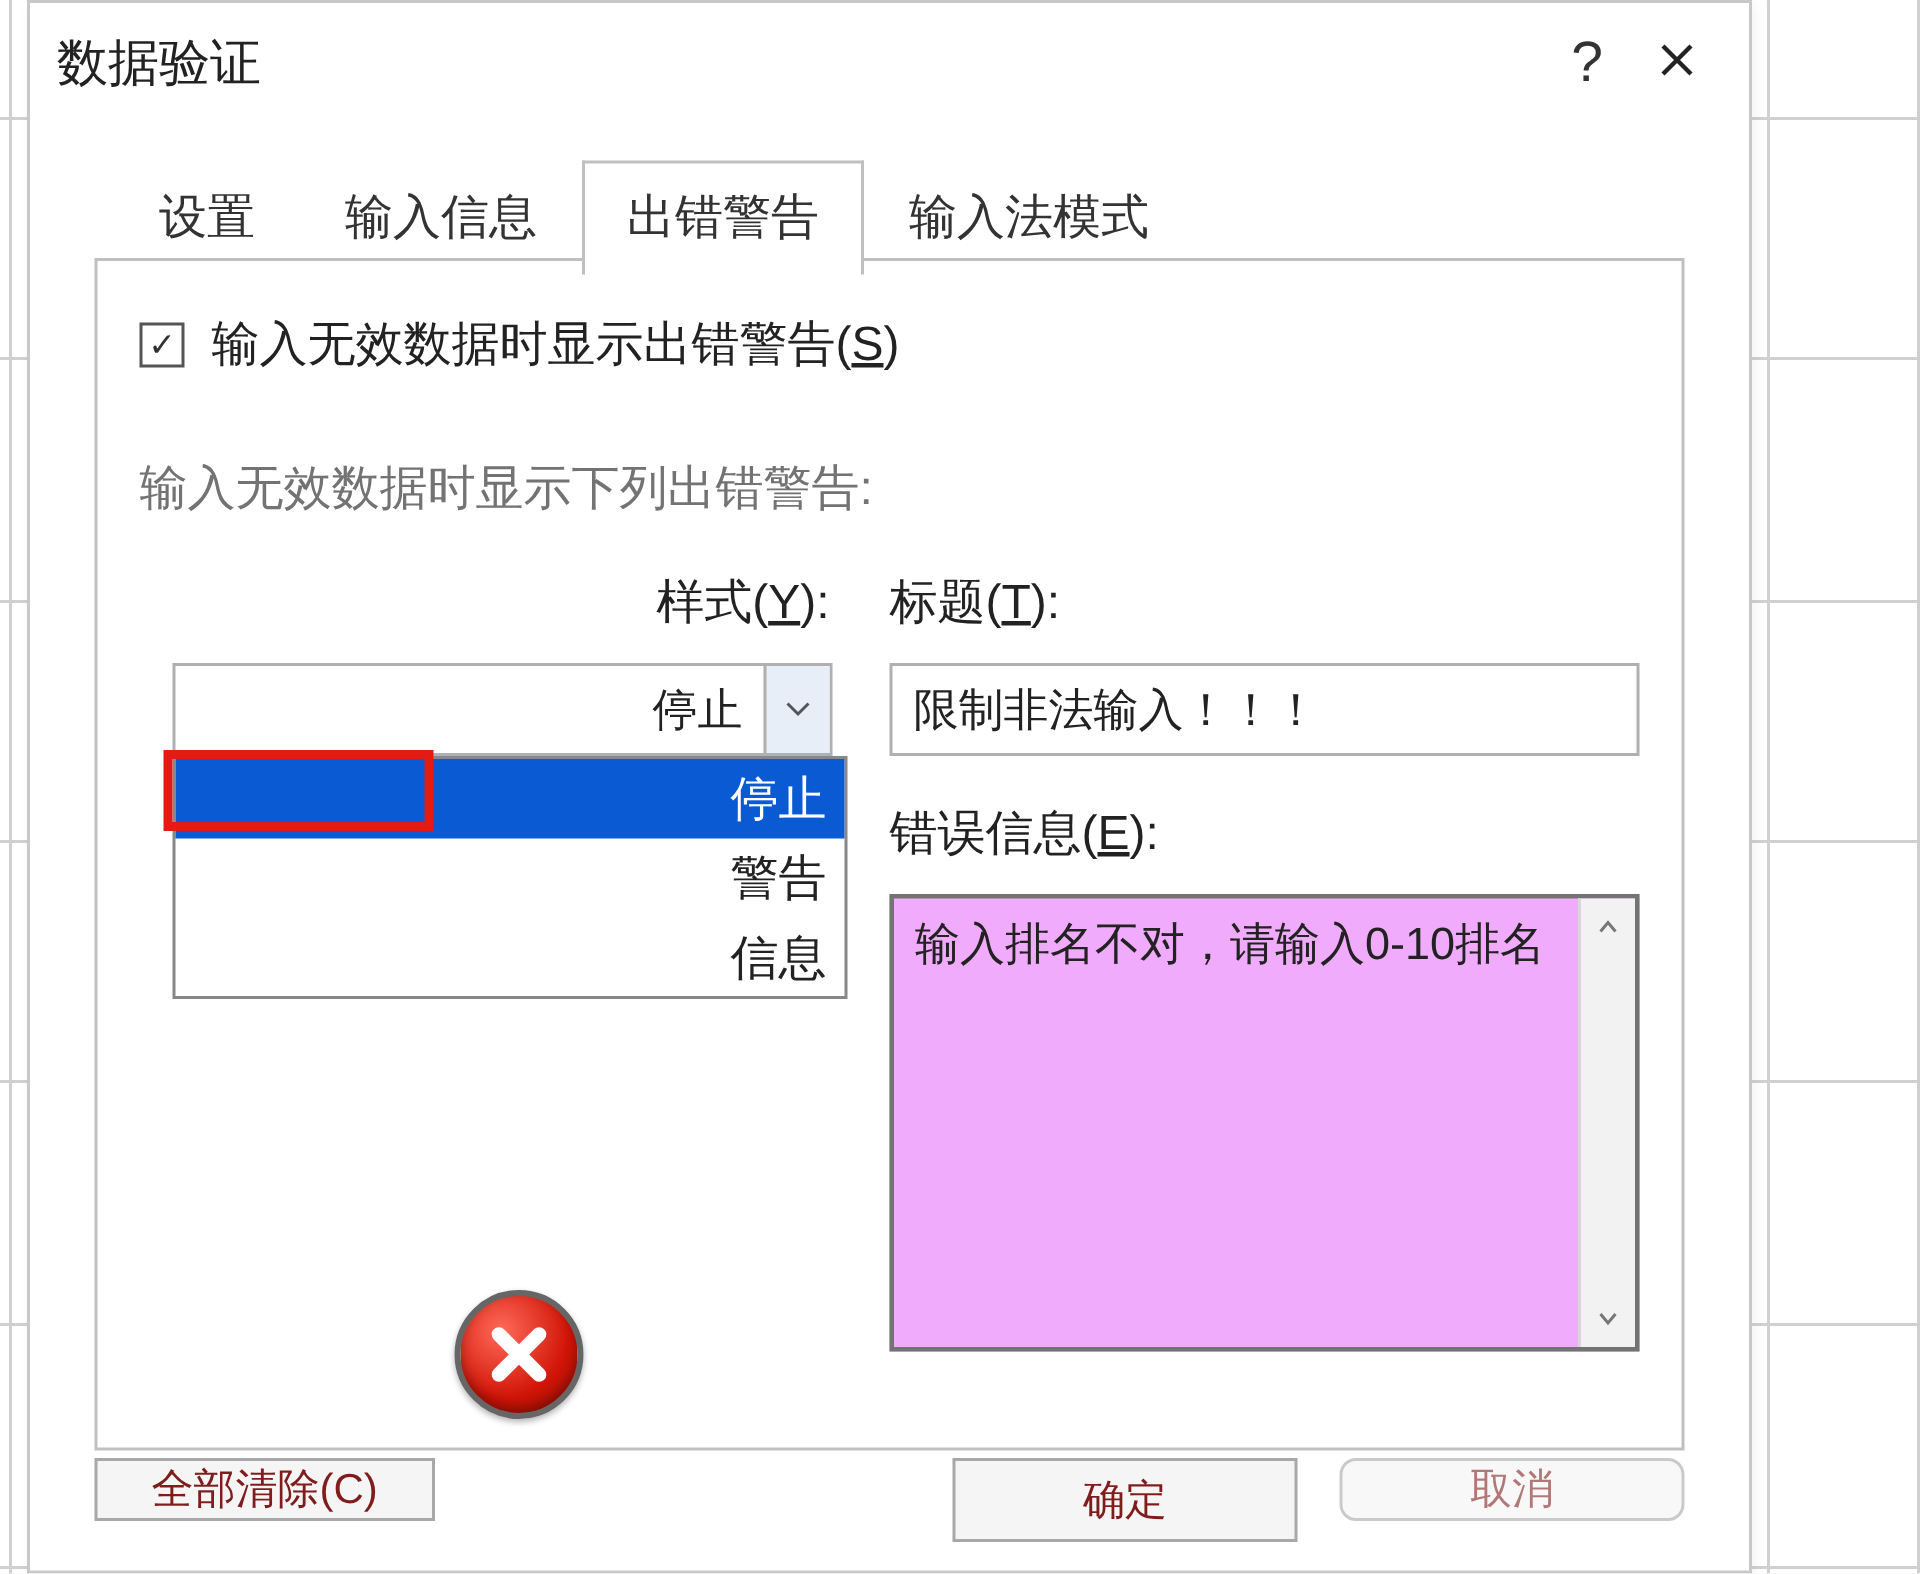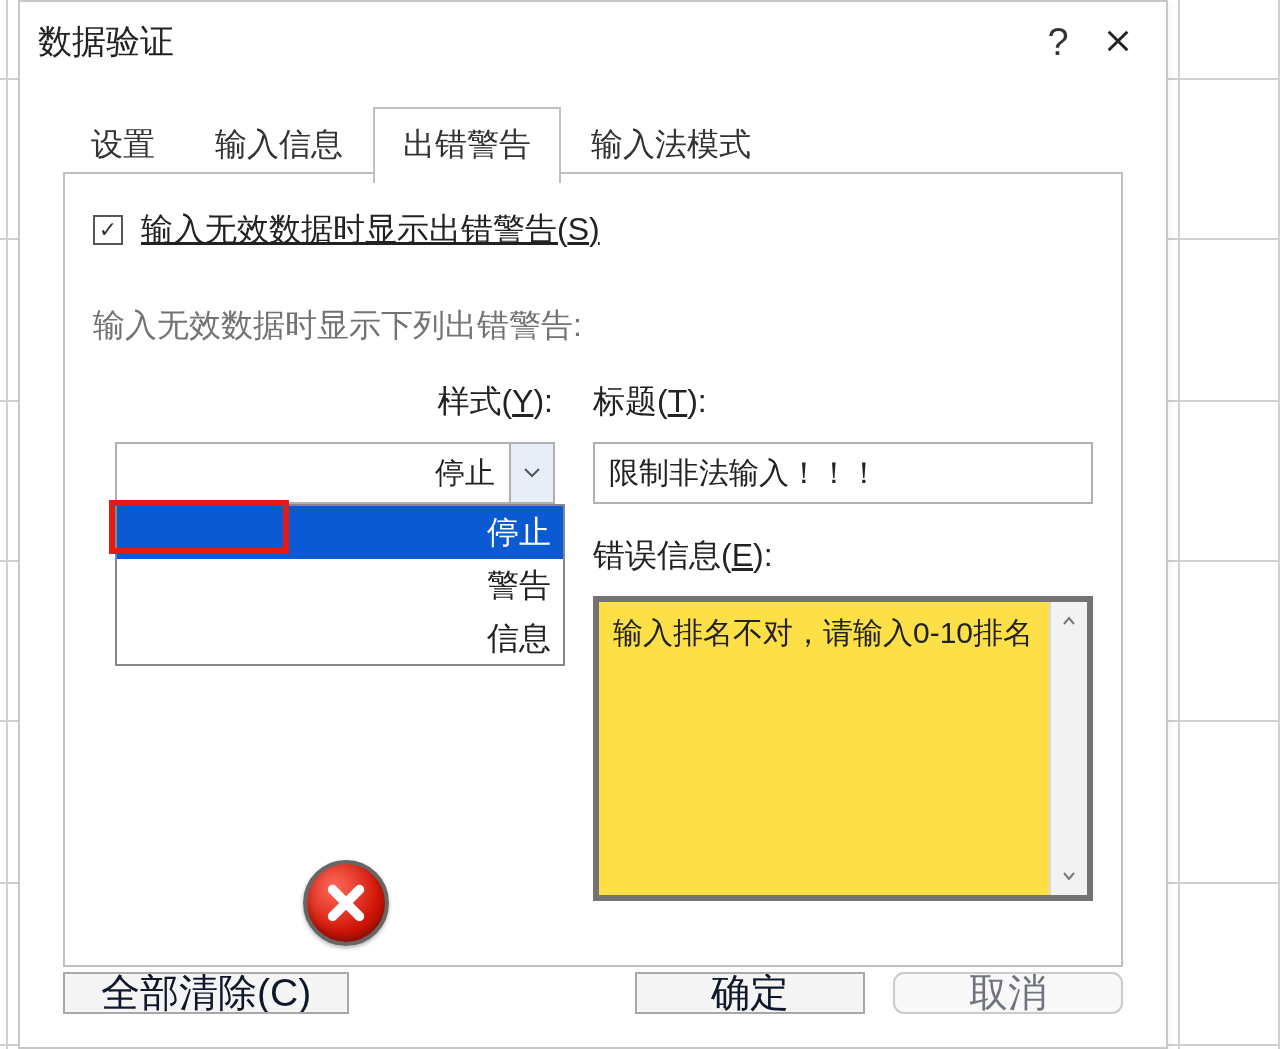--- a/index.html
+++ b/index.html
@@ -43,21 +43,21 @@
   .titlebar .help, .titlebar .close {
     width: 60px;
     text-align: center;
     font-size: 38px;
     color: #333;
     cursor: pointer;
   }
   .titlebar .close svg { width: 28px; height: 28px; }
   .tabbar {
     position: absolute;
-    left: 41px;
+    left: 56px;
     top: 105px;
     display: flex;
     align-items: flex-end;
   }
   .tab {
     padding: 14px 28px 16px 28px;
     font-size: 32px;
     color: #333;
     border: 2px solid transparent;
     border-bottom: none;
@@ -99,21 +99,20 @@
     border: 2px solid #555;
     display: inline-flex;
     align-items: center;
     justify-content: center;
     font-size: 22px;
     color: #333;
   }
   .checkbox-label {
     font-size: 32px;
     color: #222;
-    text-decoration: underline;
   }
   .checkbox-label u { text-decoration: underline; }
   .section-text {
     font-size: 32px;
     color: #737373;
     margin-bottom: 32px;
   }
   .form-row {
     display: flex;
     gap: 40px;
@@ -181,23 +180,23 @@
     height: 62px;
     border: 2px solid #b0b0b0;
     padding: 0 14px;
     font-size: 30px;
     color: #222;
     outline: none;
   }
   .textarea-wrap {
     width: 100%;
     height: 305px;
-    border: 6px solid #737373;
-    display: flex;
-    background: #fde047;
+    border: 3px solid #737373;
+    display: flex;
+    background: #f0abfc;
     justify-content: flex-end;
   }
   .textarea-wrap .ta-content {
     flex: 1;
     padding: 10px 14px;
     font-size: 30px;
     color: #222;
     line-height: 1.4;
   }
   .textarea-wrap .ta-scroll {
@@ -238,22 +237,22 @@
     right: 43px;
     bottom: 0;
     height: 75px;
     display: flex;
     align-items: flex-start;
   }
   .btn {
     height: 58px;
     border: 2px solid #a8a8a8;
     background: #f5f5f5;
-    font-size: 39px;
-    color: #0f172a;
+    font-size: 28px;
+    color: #7f1d1d;
     padding: 0 36px;
     display: inline-flex;
     align-items: center;
     cursor: pointer;
     overflow: hidden;
   }
   .btn-clear { margin-right: auto; }
   .btn-ok { margin-right: 28px; width: 230px; justify-content: center; }
   .btn-cancel { width: 230px; justify-content: center; opacity: 0.6; border-radius: 11px; }
 </style>
@@ -358,17 +357,17 @@
             </div>
           </div>
         </div>
       </div>
     </div>
 
   </div>
 
   <div class="button-row">
     <div class="btn btn-clear" style="height:42px">全部清除(C)</div>
-    <div class="btn btn-ok" style="height:42px">确定</div>
+    <div class="btn btn-ok" style="height:56px">确定</div>
     <div class="btn btn-cancel" style="height:42px">取消</div>
   </div>
 
 </div>
 
 </body></html>

